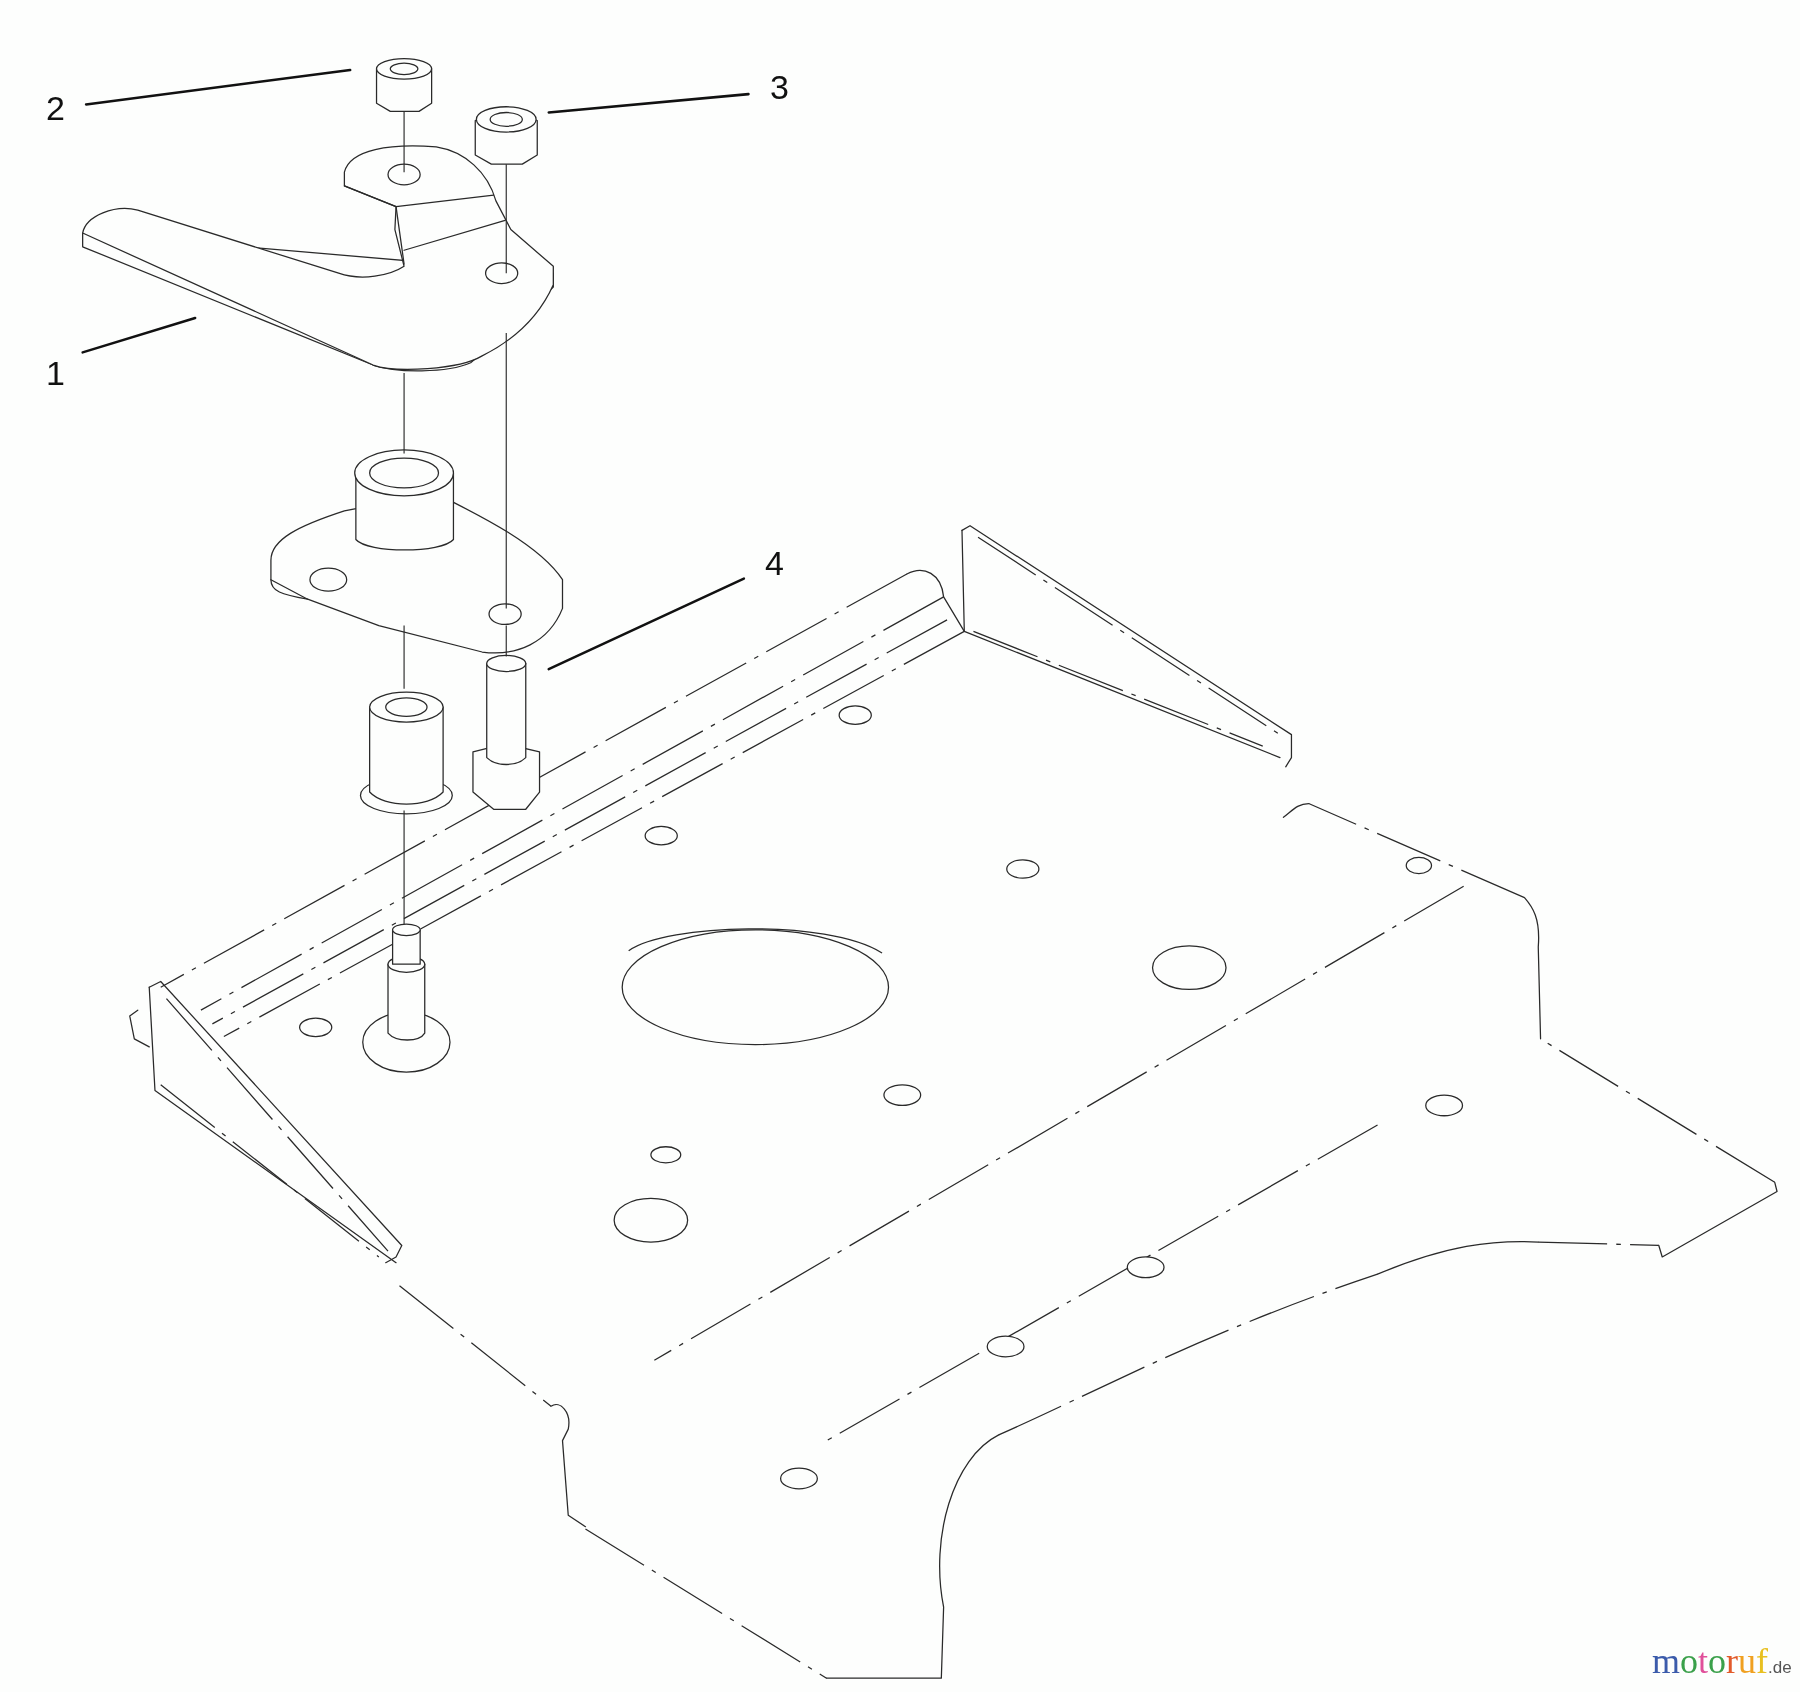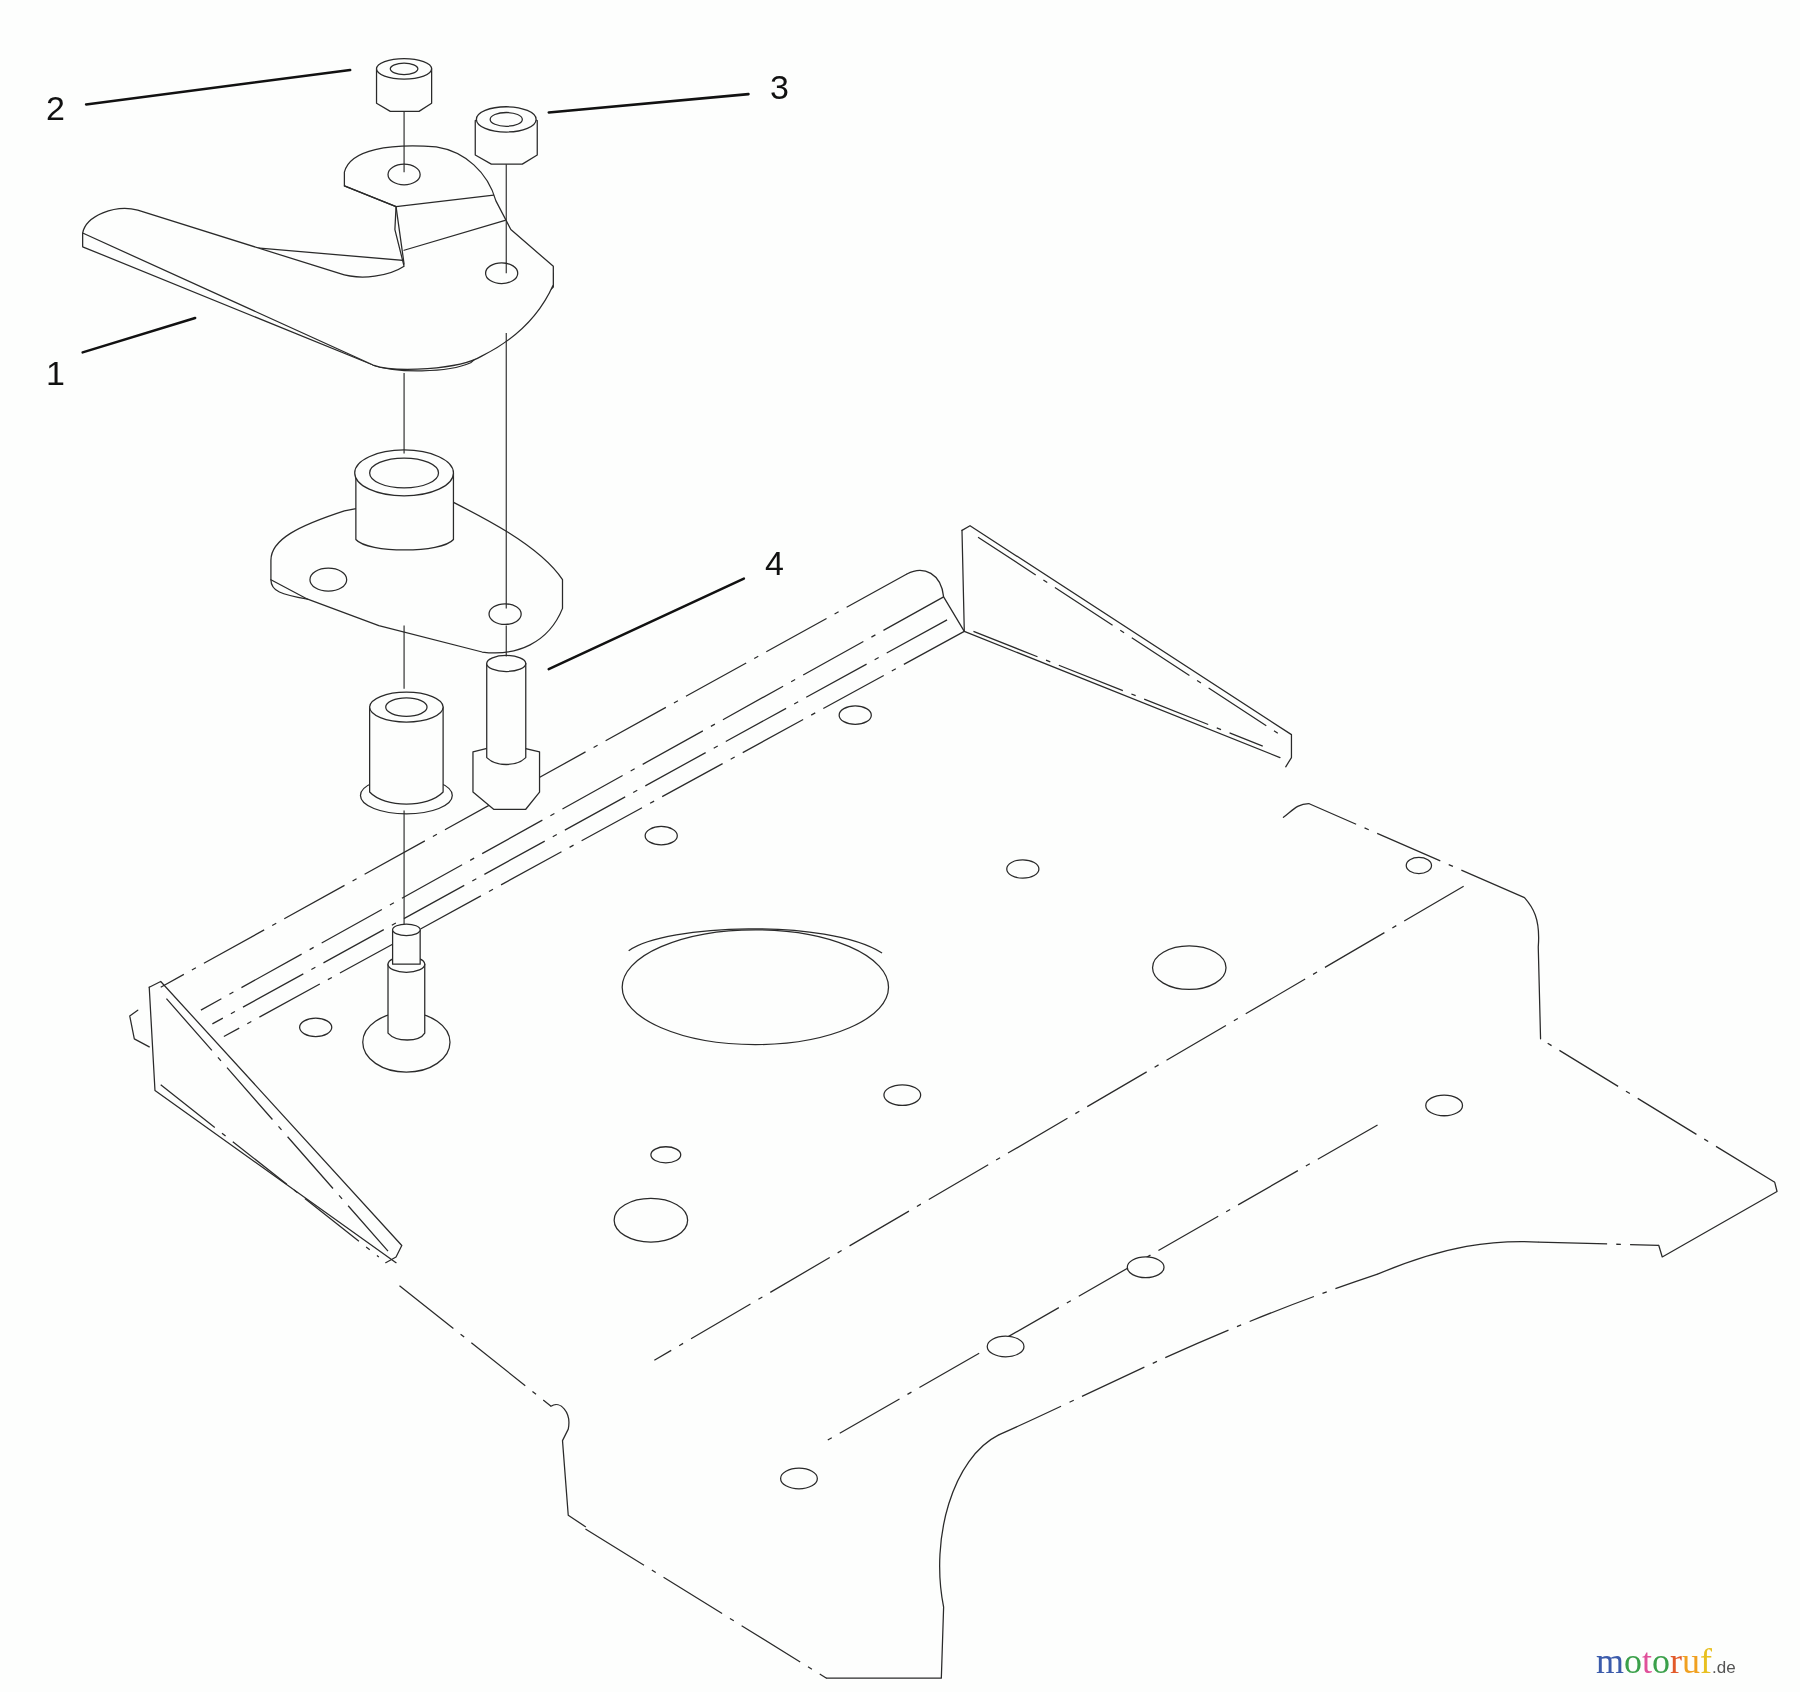--- a/index.html
+++ b/index.html
@@ -4,21 +4,21 @@
 <style>
   html,body{margin:0;padding:0;background:#fdfefd;}
   body{width:1800px;height:1692px;position:relative;overflow:hidden;font-family:"Liberation Sans",sans-serif;}
   #diagram{position:absolute;left:0;top:0;width:1800px;height:1692px;}
   .ln{fill:none;stroke:#2a2a2a;stroke-width:1.1;stroke-linecap:round;stroke-linejoin:round;}
   .ln-fill{fill:#fdfefd;stroke:#2a2a2a;stroke-width:1.1;stroke-linejoin:round;}
   .dash{fill:none;stroke:#2a2a2a;stroke-width:1.1;stroke-dasharray:60 8 4 8;}
   .axis{fill:none;stroke:#2a2a2a;stroke-width:1;}
   .leader{fill:none;stroke:#111;stroke-width:2.2;stroke-linecap:round;}
   .callout{position:absolute;font-family:"Liberation Sans",sans-serif;font-size:34px;color:#111;line-height:1;}
-  .wm{position:absolute;left:1596px;top:1640px;font-family:"Liberation Serif",serif;font-size:36px;letter-spacing:0;white-space:nowrap;}
+  .wm{position:absolute;left:1652px;top:1640px;font-family:"Liberation Serif",serif;font-size:36px;letter-spacing:0;white-space:nowrap;}
   .wm span{display:inline-block;}
   .wm .tld{font-family:"Liberation Sans",sans-serif;font-size:17px;color:#555;}
 </style>
 </head>
 <body>
 
 <svg id="diagram" viewBox="0 0 1568 1474" preserveAspectRatio="none" xmlns="http://www.w3.org/2000/svg">
 
   <g>
 

